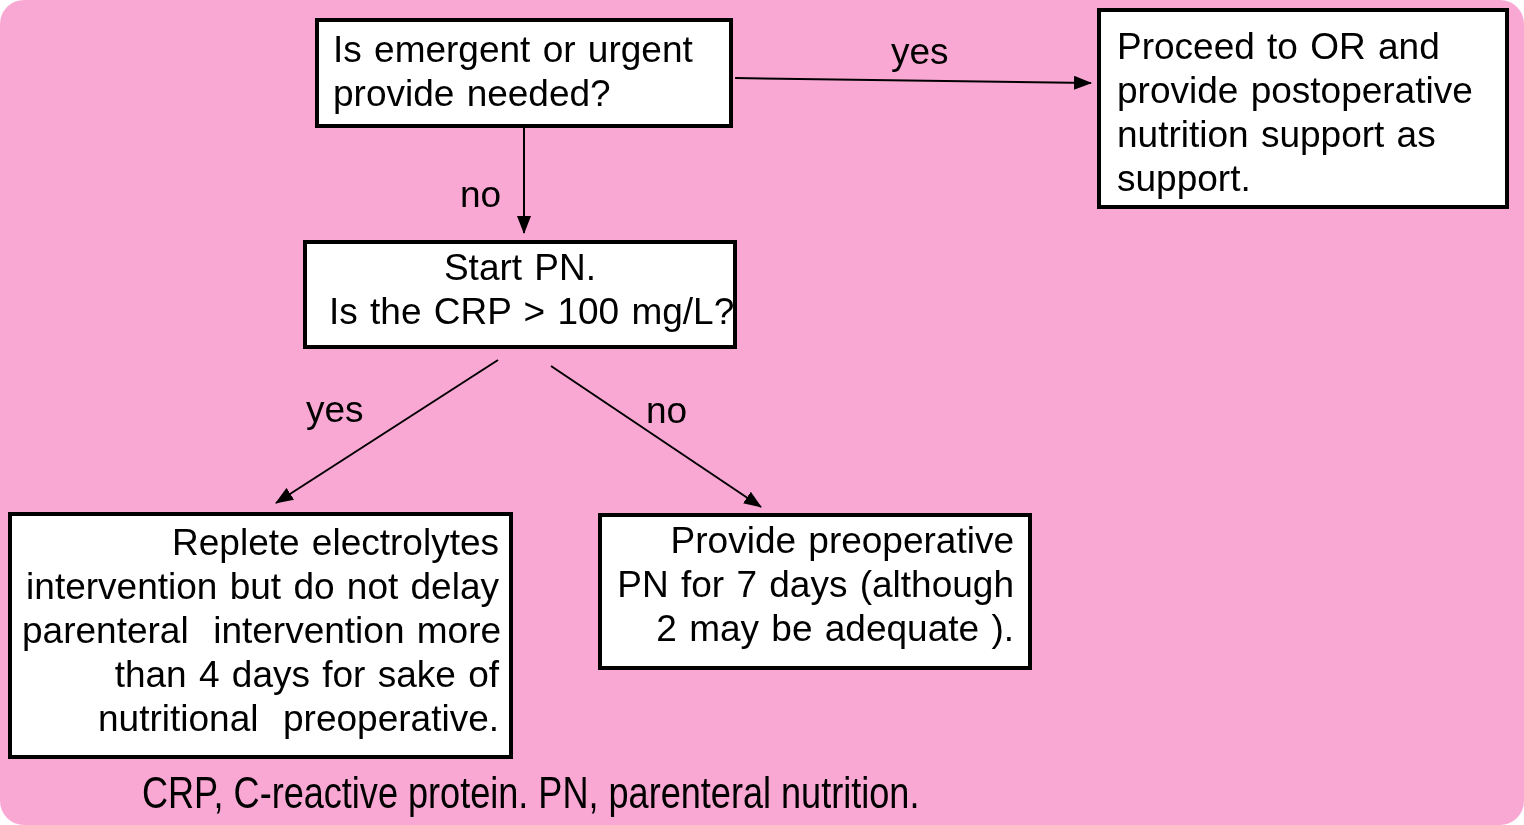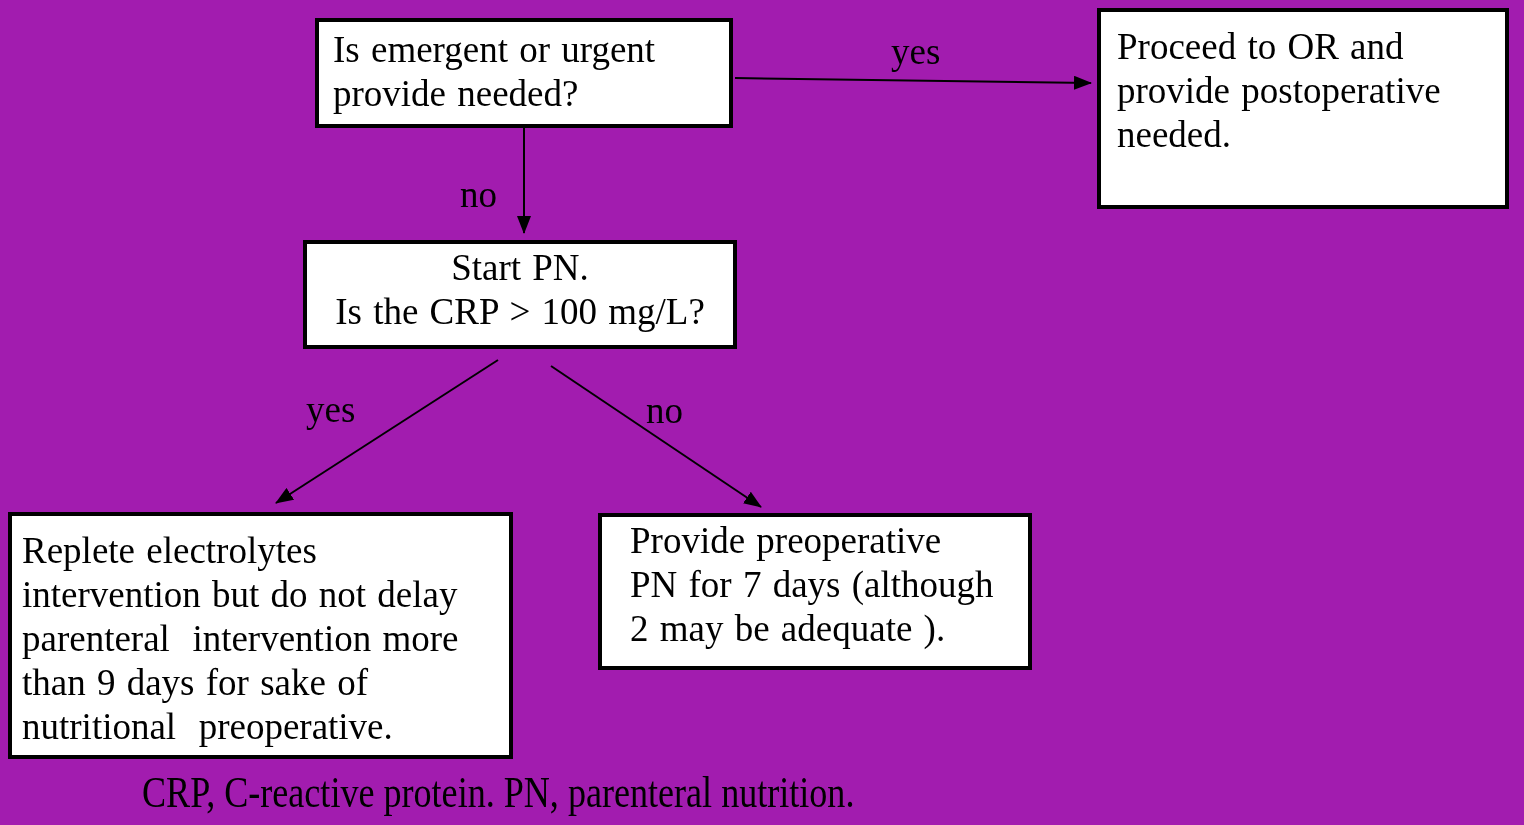--- a/index.html
+++ b/index.html
@@ -4,24 +4,25 @@
 <style>
   html, body {
     margin: 0;
     padding: 0;
     background: #ffffff;
   }
   .canvas {
     position: relative;
     width: 1524px;
     height: 825px;
-    background: #a21caf;
-    font-family: Liberation Serif, serif;
+    background: #f9a8d4;
+    font-family: Liberation Sans, sans-serif;
     color: #000000;
     overflow: hidden;
+    border-radius: 24px;
   }
   .arrow-layer {
     position: absolute;
     inset: 0;
     width: 1524px;
     height: 825px;
     pointer-events: none;
   }
   .node {
     position: absolute;
@@ -32,22 +33,22 @@
     line-height: 44px;
     letter-spacing: 0;
     word-spacing: 2px;
   }
   .node .ln {
     white-space: pre; 
   }
   .n-urgent   { left: 315px;  top: 18px;  width: 418px; height: 110px; padding: 6px 14px; text-align: left; }
   .n-proceed  { left: 1097px; top: 8px;   width: 412px; height: 201px; padding: 13px 16px; text-align: left; }
   .n-startpn  { left: 303px;  top: 240px; width: 434px; height: 109px; padding: 2px 22px;  text-align: center; }
-  .n-replete  { left: 8px;    top: 512px; width: 505px; height: 247px; padding: 13px 10px; text-align: left; }
-  .n-preop    { left: 598px;  top: 513px; width: 434px; height: 157px; padding: 2px 28px; text-align: left; }
+  .n-replete  { left: 8px;    top: 512px; width: 505px; height: 247px; padding: 5px 10px; text-align: right; }
+  .n-preop    { left: 598px;  top: 513px; width: 434px; height: 157px; padding: 2px 14px; text-align: right; }
   .edge-label {
     position: absolute;
     font-size: 37px;
     line-height: 40px;
     white-space: pre;
   }
   .lbl-surgery-yes { left: 891px; top: 32px; }
   .lbl-surgery-no  { left: 460px; top: 175px; }
   .lbl-crp-yes     { left: 306px; top: 390px; }
   .lbl-crp-no      { left: 646px; top: 391px; }
@@ -80,33 +81,34 @@
   </svg>
 
   <div class="node n-urgent">
     <div class="ln">Is emergent or urgent</div>
     <div class="ln">provide needed?</div>
   </div>
 
   <div class="node n-proceed">
     <div class="ln">Proceed to OR and</div>
     <div class="ln">provide postoperative</div>
-    <div class="ln">needed.</div>
+    <div class="ln">nutrition support as</div>
+    <div class="ln">support.</div>
   </div>
 
   <div class="node n-startpn">
     <div class="ln">Start PN.</div>
     <div class="ln">Is the CRP &gt; 100 mg/L?</div>
   </div>
 
   <div class="node n-replete">
     <div class="ln">Replete electrolytes</div>
     <div class="ln">intervention but do not delay</div>
     <div class="ln">parenteral  intervention more</div>
-    <div class="ln">than 9 days for sake of</div>
+    <div class="ln">than 4 days for sake of</div>
     <div class="ln">nutritional  preoperative.</div>
   </div>
 
   <div class="node n-preop">
     <div class="ln">Provide preoperative</div>
     <div class="ln">PN for 7 days (although</div>
     <div class="ln">2 may be adequate ).</div>
   </div>
 
   <div class="edge-label lbl-surgery-yes">yes</div>

